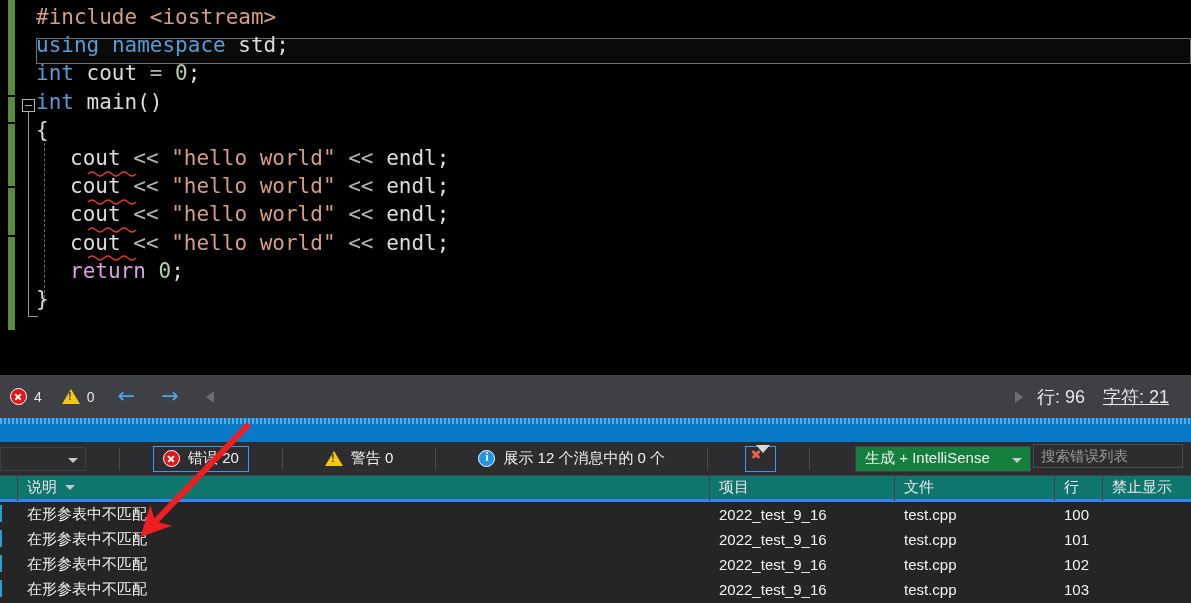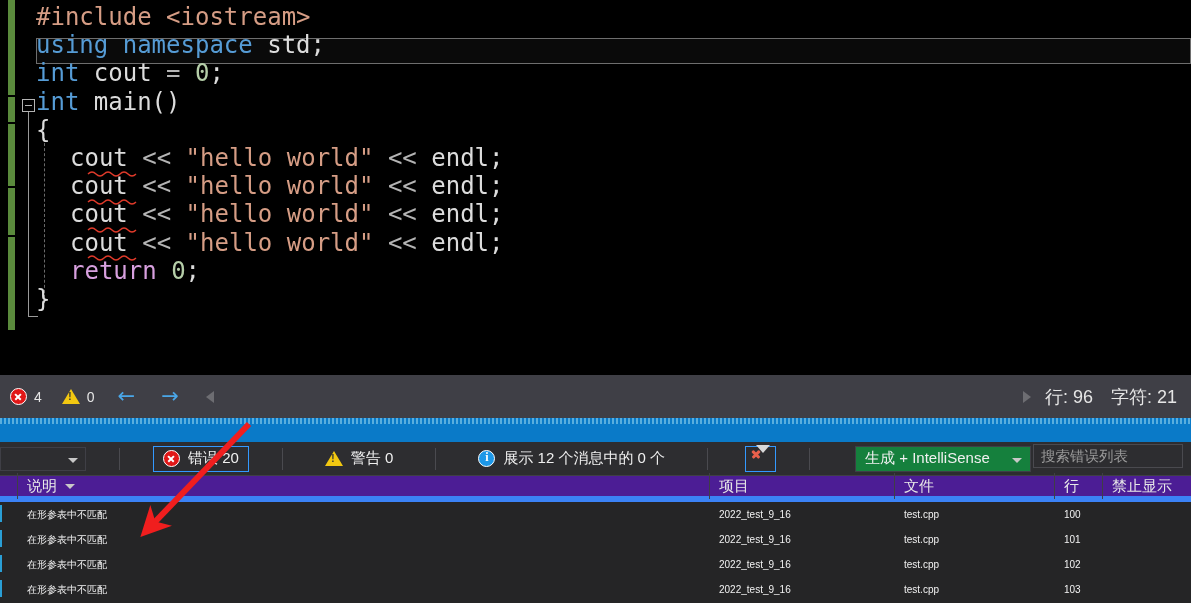--- a/index.html
+++ b/index.html
@@ -21,21 +21,21 @@
   }
   .change-bar::before,
   .change-bar::after { content: ""; position: absolute; left: 0; width: 7px; height: 2px; background: #000; }
   .change-bar::before { top: 95px; }
   .change-bar::after  { top: 186px; }
   .gutter-seg { position: absolute; left: 8px; width: 7px; height: 2px; background: #000; }
 
   .code {
     position: absolute; left: 22px; top: 3px;
     font-family: "DejaVu Sans Mono", "Liberation Mono", monospace;
-    font-size: 24px; line-height: 28.2px;
+    font-size: 21px; line-height: 28.2px;
     white-space: pre;
     color: #dcdcdc;
   }
   .ln { position: relative; height: 28.2px; padding-left: 14px; }
 
   .k-pre   { color: #d69d85; }
   .k-blue  { color: #569cd6; }   
   .k-plain { color: #dcdcdc; }
   .k-str   { color: #d69d85; }
   .k-num   { color: #b5cea8; }
@@ -111,21 +111,21 @@
     font-family: "DejaVu Sans", sans-serif;
   }
   .nav-caret-l, .nav-caret-r {
     width: 0; height: 0; margin: 0 14px;
     border-top: 6px solid transparent; border-bottom: 6px solid transparent;
   }
   .nav-caret-l { border-right: 8px solid #6d6d72; }
   .nav-caret-r { border-left: 8px solid #6d6d72; }
   .nav-spacer { flex: 1; }
   .nav-pos { padding-right: 18px; font-size: 18px; color: #e6e6e6; }
-  .nav-pos + .nav-pos { padding-right: 14px; }
+  .nav-pos + .nav-pos { padding-right: 22px; text-decoration: underline; }
 
   
   .dock-band {
     position: absolute; left: 0; top: 418px; width: 1191px; height: 24px;
     background: #0a7ac8;
   }
   .dock-band::before {
     content: ""; position: absolute; left: 0; top: 0; width: 1191px; height: 6px;
     background-image: repeating-linear-gradient(90deg, #59aede 0 2px, #0a7ac8 2px 4px);
   }
@@ -214,39 +214,39 @@
     display: flex; align-items: center; padding-left: 7px;
   }
 
   
   .el-table {
     position: absolute; left: 0; top: 476px; width: 1191px; height: 127px;
     background: #252526;
   }
   .el-head {
     display: flex; height: 26px; align-items: center;
-    background: #4c1d95; border-bottom: 6px solid #3b82f6;
+    background: #0f766e; border-bottom: 3px solid #3b82f6;
     color: #e8e8e8; font-size: 15px;
   }
   .el-head > div { height: 26px; display: flex; align-items: center;
                    padding-left: 9px; border-right: 1px solid #3f3f46; }
   .hc-icon  { width: 18px; padding-left: 0 !important; }
   .hc-desc  { width: 692px; gap: 8px; }
   .hc-proj  { width: 185px; }
   .hc-file  { width: 160px; }
   .hc-line  { width: 48px; }
   .hc-supp  { flex: 1; border-right: none !important; }
   .sort-car {
     width: 0; height: 0;
     border-left: 5px solid transparent; border-right: 5px solid transparent;
     border-top: 5px solid #c8c8c8;
   }
   .el-row {
     display: flex; height: 25px; align-items: center;
-    color: #f2f2f2; font-size: 10px;
+    color: #f2f2f2; font-size: 15px;
   }
   .el-row > div { height: 25px; display: flex; align-items: center; padding-left: 9px; }
   .rc-icon { width: 18px; padding-left: 0 !important; position: relative; }
   .rc-desc { width: 692px; }
   .rc-proj { width: 185px; }
   .rc-file { width: 160px; }
   .rc-line { width: 48px; }
   .rc-supp { flex: 1; }
   .row-sel-mark {
     position: absolute; left: -4px; top: 3px; width: 6px; height: 17px;

